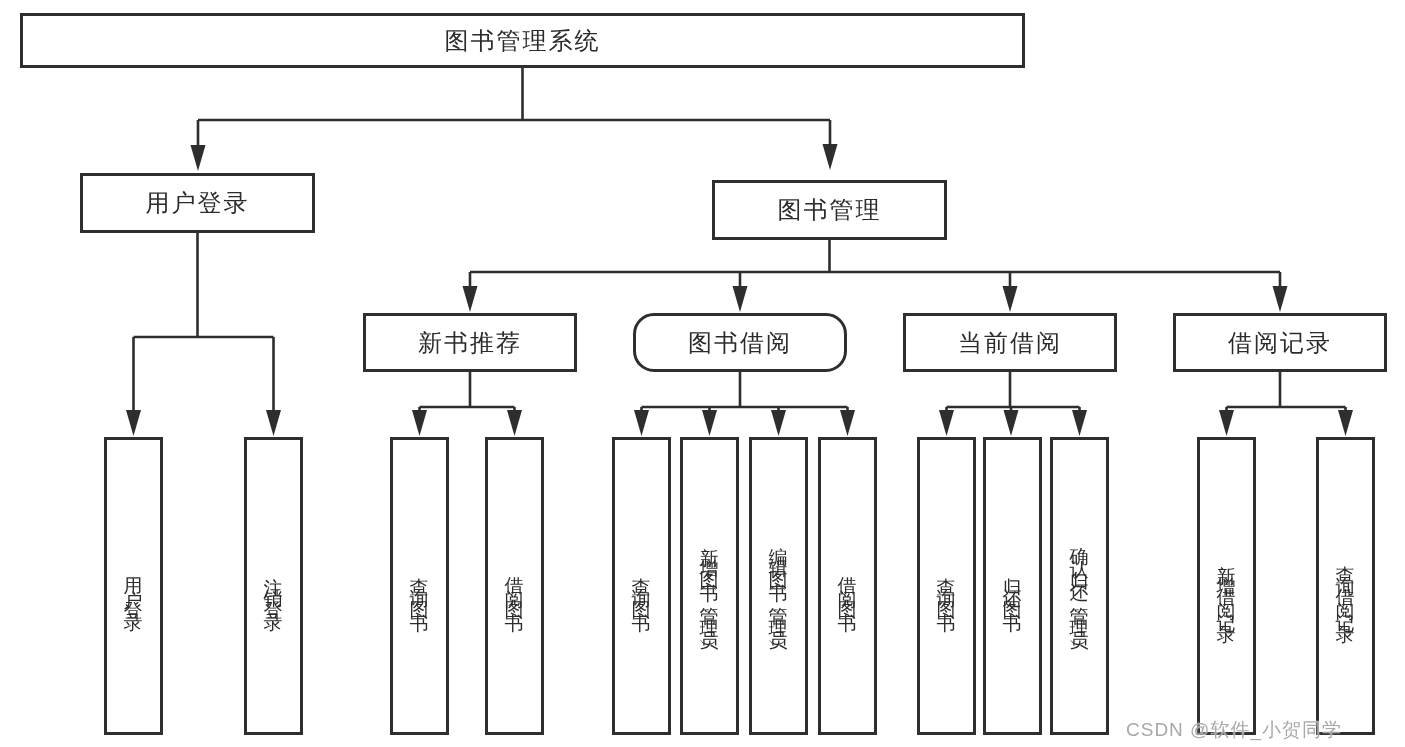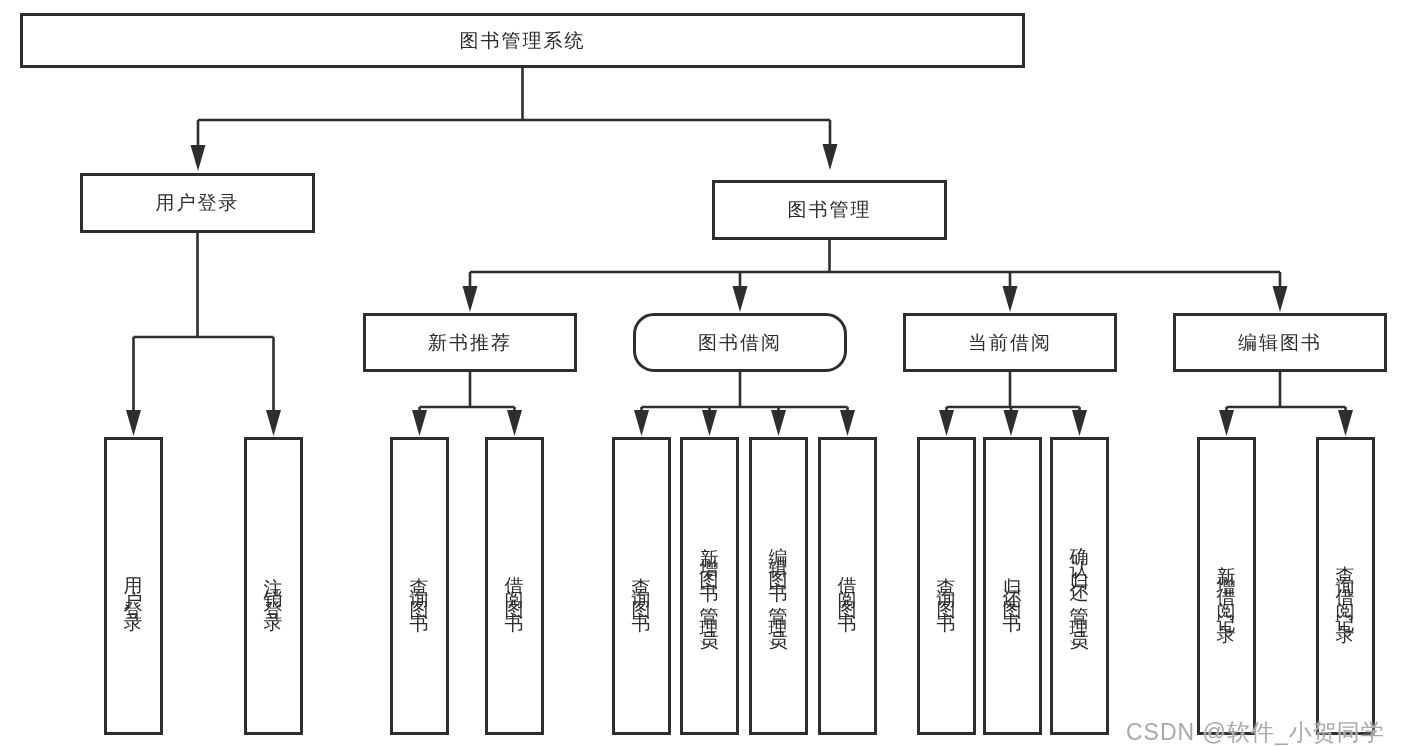--- a/index.html
+++ b/index.html
@@ -31,21 +31,21 @@
   .node {
     position: absolute;
     background: var(--box-fill);
     border: 3px solid var(--line);
     display: flex;
     align-items: center;
     justify-content: center;
     z-index: 1;
   }
   .node .lbl {
-    font-size: 19px;
+    font-size: 24px;
     letter-spacing: 2px;
     color: var(--text);
     white-space: nowrap;
   }
   
   .leaf { top: 437px; width: 59px; height: 298px; }
   .leaf .lbl {
     writing-mode: vertical-rl;
     text-orientation: mixed;
     font-size: 19px;
@@ -56,21 +56,21 @@
   }
   
   .root-box   { left: 20px;  top: 13px;  width: 1005px; height: 55px; }
   .branch-box { top: 180px; width: 235px; height: 60px; }
   .group-box  { top: 313px; width: 214px; height: 59px; }
   .watermark {
     position: absolute;
     left: 1126px;
     top: 717px;
     z-index: 2;
-    font-size: 23px;
+    font-size: 19px;
     color: var(--watermark);
     letter-spacing: 1px;
     white-space: nowrap;
     text-shadow: 0 0 2px #ffffff;
   }
   svg path { stroke: var(--line); stroke-width: 2.6; fill: none; }
   svg polygon { fill: var(--line); stroke: none; }
 </style>
 </head>
 <body>
@@ -127,21 +127,21 @@
   <div class="node group-box" style="left:363px;">
     <span class="lbl">新书推荐</span>
   </div>
   <div class="node group-box" style="left:633px;border-radius:21px;">
     <span class="lbl">图书借阅</span>
   </div>
   <div class="node group-box" style="left:903px;">
     <span class="lbl">当前借阅</span>
   </div>
   <div class="node group-box" style="left:1173px;">
-    <span class="lbl">编辑图书</span>
+    <span class="lbl">借阅记录</span>
   </div>
 
   <div class="node leaf" style="left:104px;">
     <span class="lbl">用户登录</span>
   </div>
   <div class="node leaf" style="left:244px;">
     <span class="lbl">注销登录</span>
   </div>
 
   <div class="node leaf" style="left:390px;">

